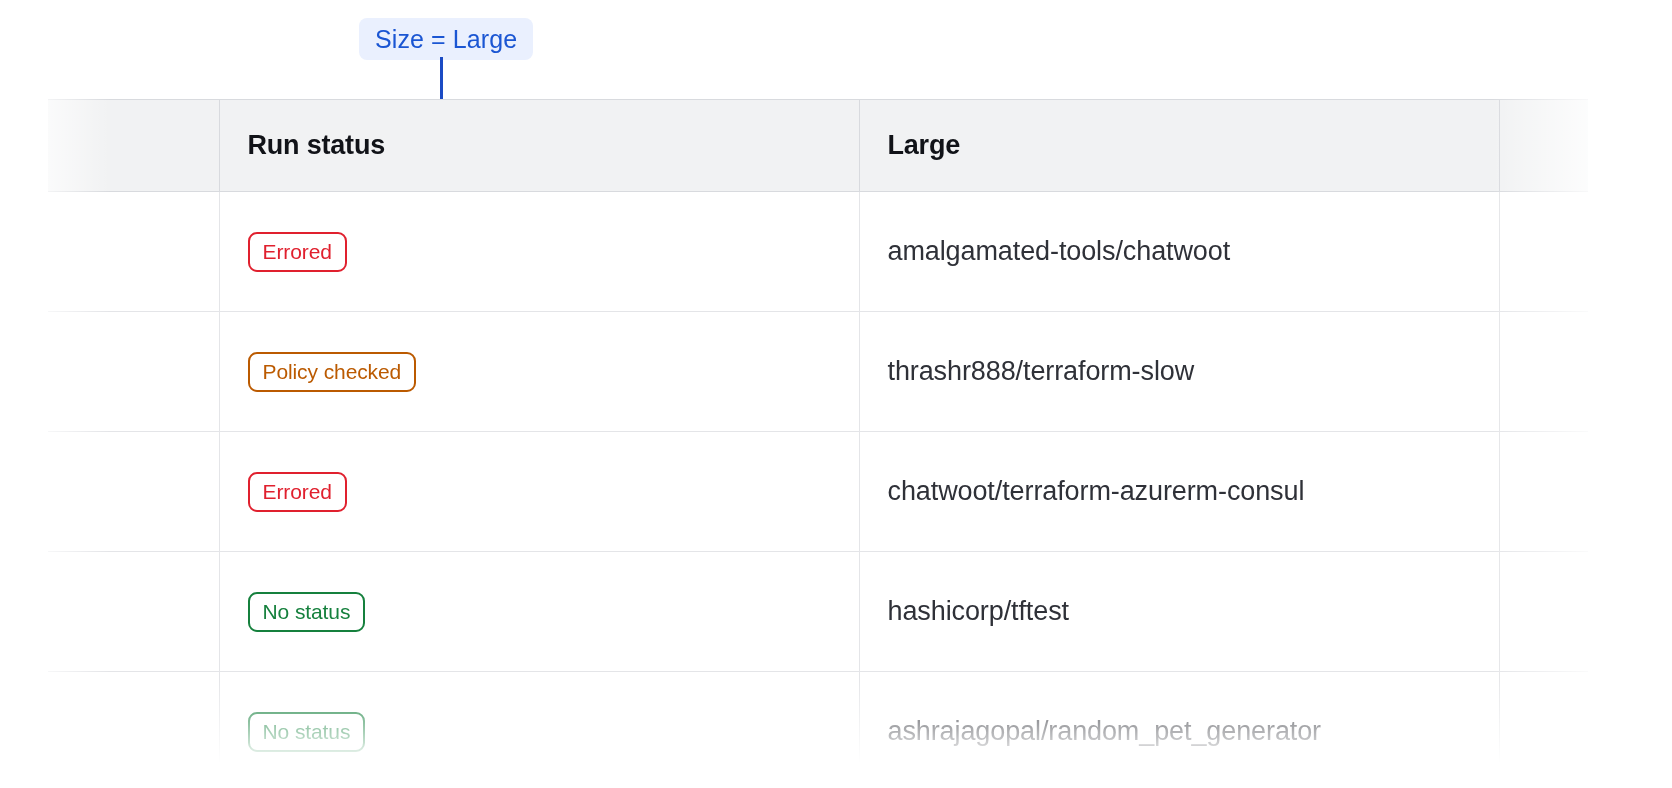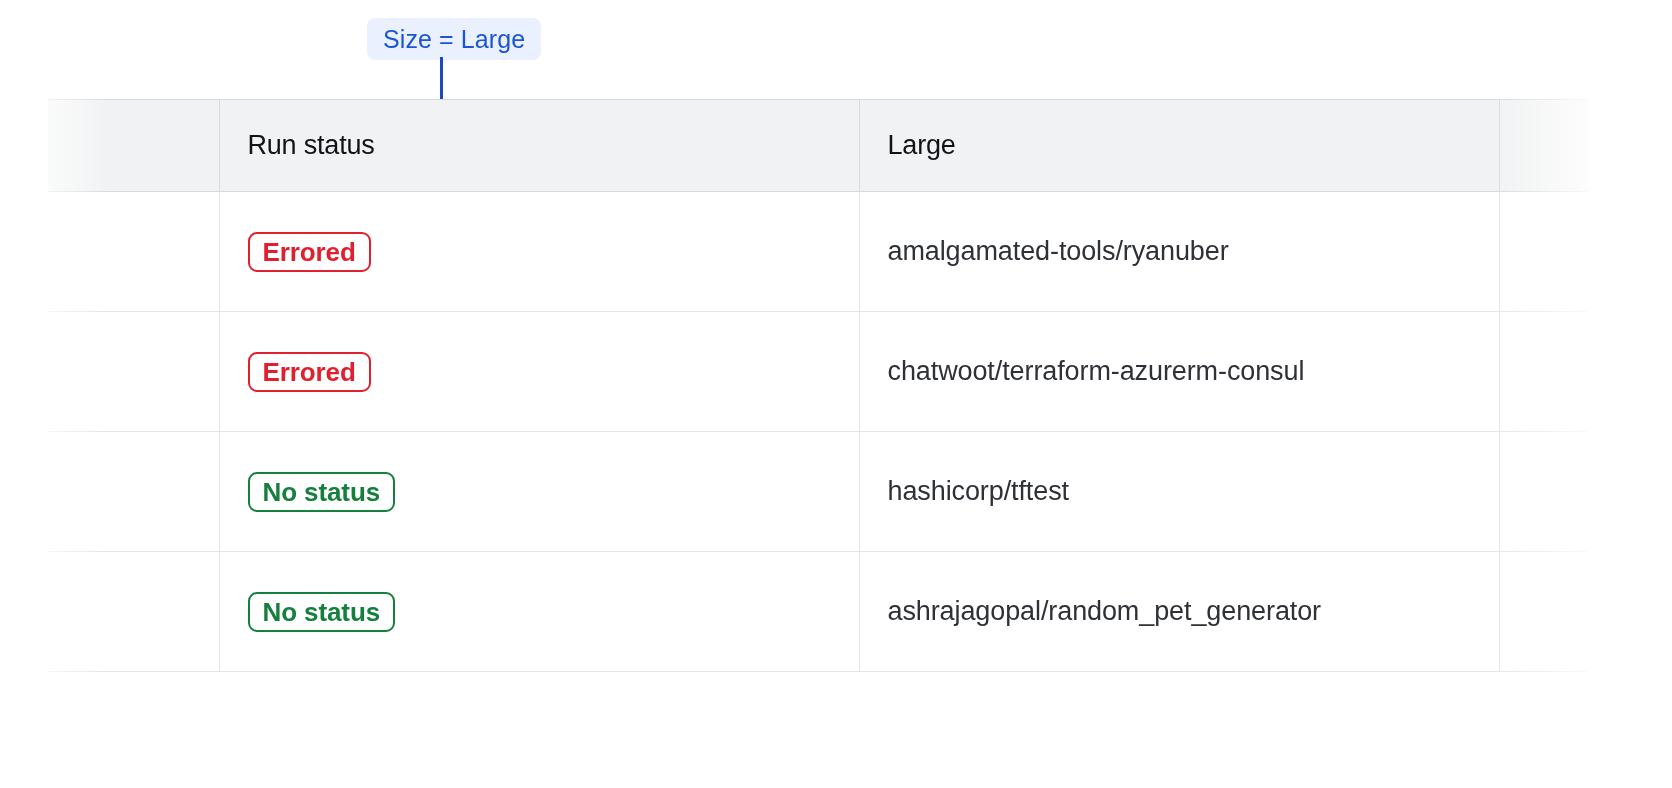--- a/index.html
+++ b/index.html
@@ -17,21 +17,21 @@
 
   #stage {
     position: relative;
     width: 1672px;
     height: 788px;
   }
 
   
   .callout {
     position: absolute;
-    left: 367px;
+    left: 359px;
     top: 18px;
     height: 42px;
     padding: 0 16px;
     display: flex;
     align-items: center;
     background: #eaf0fe;
     border-radius: 8px;
     font-size: 25px;
     color: #1b56d3;
     letter-spacing: 0.1px;
@@ -78,21 +78,21 @@
   thead tr { height: 92px; }
   thead th {
     background: #f1f2f3;
     border-top: 1px solid #d8dade;
     border-bottom: 1px solid #d8dade;
     border-right: 1px solid #d8dade;
     text-align: left;
     vertical-align: middle;
     padding: 0 0 0 28px;
     font-size: 27px;
-    font-weight: normal;
+    font-weight: bold;
     color: #111318;
     letter-spacing: -0.2px;
   }
   thead th.spacer-l { padding-left: 0; border-left: none; }
   thead th.spacer-r { border-right: none; }
 
   tbody tr { height: 120px; }
   tbody td {
     background: #ffffff;
     border-bottom: 1px solid #e4e5e8;
@@ -110,25 +110,24 @@
 
   
   .pill {
     display: inline-flex;
     align-items: center;
     justify-content: center;
     height: 40px;
     padding: 0 13px;
     border: 2px solid currentColor;
     border-radius: 9px;
-    font-size: 26px;
+    font-size: 21px;
     line-height: 1;
     letter-spacing: -0.1px;
     box-sizing: border-box;
-    font-weight: bold;
   }
   .pill.errored        { color: #e0202e; }
   .pill.policy-checked { color: #bb5a00; }
   .pill.no-status      { color: #15803d; }
 
   
   .fade {
     position: absolute;
     pointer-events: none;
     z-index: 5;
@@ -170,21 +169,27 @@
           <th class="spacer-l"></th>
           <th>Run status</th>
           <th>Large</th>
           <th class="spacer-r"></th>
         </tr>
       </thead>
       <tbody id="tbody">
           <tr>
             <td class="spacer-l"></td>
             <td><span class="pill errored">Errored</span></td>
-            <td>amalgamated-tools/ryanuber</td>
+            <td>amalgamated-tools/chatwoot</td>
+            <td class="spacer-r"></td>
+          </tr>
+          <tr>
+            <td class="spacer-l"></td>
+            <td><span class="pill policy-checked">Policy checked</span></td>
+            <td>thrashr888/terraform-slow</td>
             <td class="spacer-r"></td>
           </tr>
           <tr>
             <td class="spacer-l"></td>
             <td><span class="pill errored">Errored</span></td>
             <td>chatwoot/terraform-azurerm-consul</td>
             <td class="spacer-r"></td>
           </tr>
           <tr>
             <td class="spacer-l"></td>

